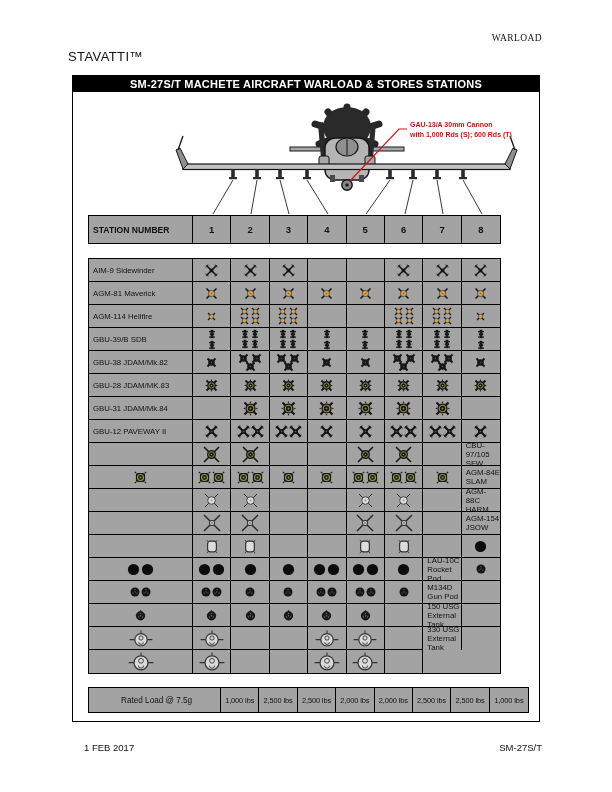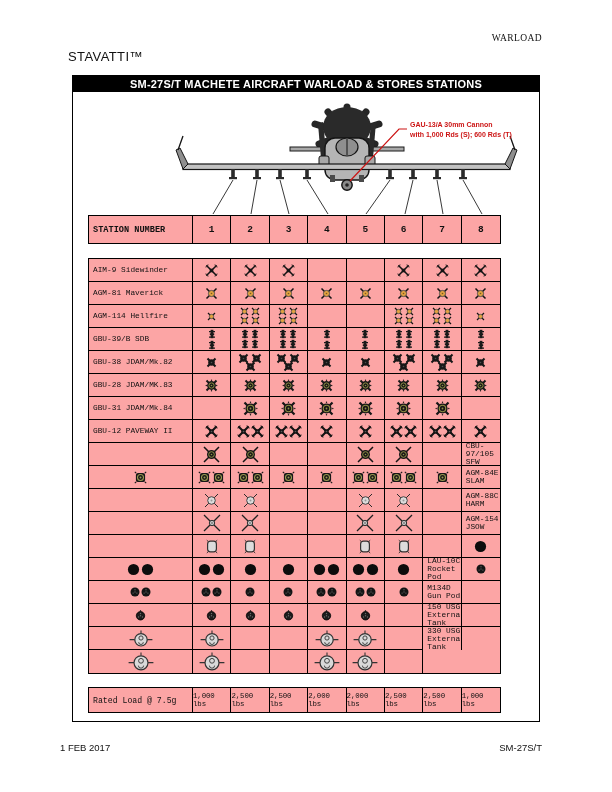--- a/index.html
+++ b/index.html
@@ -1,36 +1,36 @@
 <!DOCTYPE html>
 <html><head>
 <meta charset="utf-8">
 <style>
   html,body{margin:0;padding:0;background:#fff;}
   .page{position:relative;width:612px;height:792px;background:#fff;overflow:hidden;
         font-family:"Liberation Sans",sans-serif;color:#111;}
   .hdr-left{position:absolute;left:68px;top:33px;font-size:13px;letter-spacing:.4px;margin-top:16px;}
   .hdr-right{position:absolute;right:70px;top:33px;font-size:9.5px;letter-spacing:.4px;font-family:Liberation Serif, serif;}
-  .ftr-left{position:absolute;left:60px;top:742px;font-size:9.5px;}
+  .ftr-left{position:absolute;left:84px;top:742px;font-size:9.5px;}
   .ftr-right{position:absolute;right:70px;top:742px;font-size:9.5px;}
   .frame{position:absolute;left:72px;top:75px;width:468px;height:647px;border:1.6px solid #000;box-sizing:border-box;}
   .titlebar{position:absolute;left:72px;top:75px;width:468px;height:17px;background:#000;color:#fff;
             display:flex;align-items:center;justify-content:center;font-weight:bold;font-size:11px;letter-spacing:.2px;box-sizing:border-box;}
   .aircraft{position:absolute;left:72px;top:100px;}
-  .tbl{display:grid;grid-template-columns:104px repeat(8,38.4px);border:1.5px solid #000;background:#fca5a5;box-sizing:content-box;font-family:Liberation Mono, monospace;}
+  .tbl{display:grid;grid-template-columns:104px repeat(8,38.4px);border:1.5px solid #000;background:#a3a3a3;box-sizing:content-box;}
   .cell{border-right:1px solid #000;border-bottom:1px solid #000;display:flex;align-items:center;justify-content:center;overflow:hidden;}
   .tbl .cell:nth-child(9n){border-right:none;}
   .tbl .cell:nth-last-child(-n+9){border-bottom:none;}
   .lbl{justify-content:flex-start;padding-left:4px;box-sizing:border-box;}
   .station-tbl{position:absolute;left:88px;top:215px;grid-auto-rows:27px;}
   .station-tbl .lbl{font-weight:bold;font-size:8.6px;}
   .station-tbl .num{font-weight:bold;font-size:9.5px;}
   .stores-tbl{position:absolute;left:88px;top:258px;grid-auto-rows:23px;}
   .stores-tbl .lbl{font-size:7.8px;}
-  .load-tbl{position:absolute;left:88px;top:687px;grid-auto-rows:24px;}
+  .load-tbl{position:absolute;left:88px;top:687px;grid-auto-rows:24px;padding-left:28px;}
   .load-tbl .lbl{font-size:8.2px;}
   .load-tbl .val{font-size:7.4px;letter-spacing:-.1px;}
   .cluster{display:flex;flex-direction:column;align-items:center;justify-content:center;}
   .cluster .r{display:flex;gap:2px;justify-content:center;align-items:center;}
   .cluster.horiz{flex-direction:row;gap:1px;}
   .cluster.vert{flex-direction:column;gap:1px;}
   .cluster.tri .r2{margin-top:-3px;}
   svg{display:block;}
 </style>
 </head>

